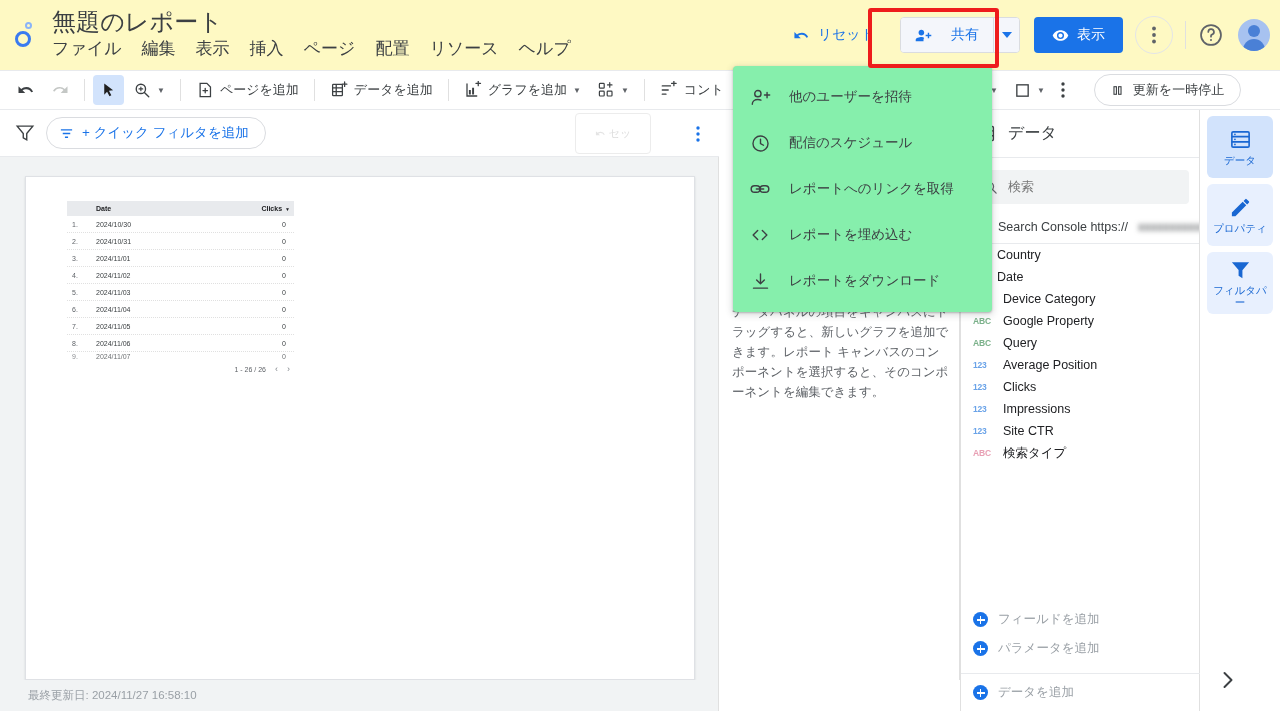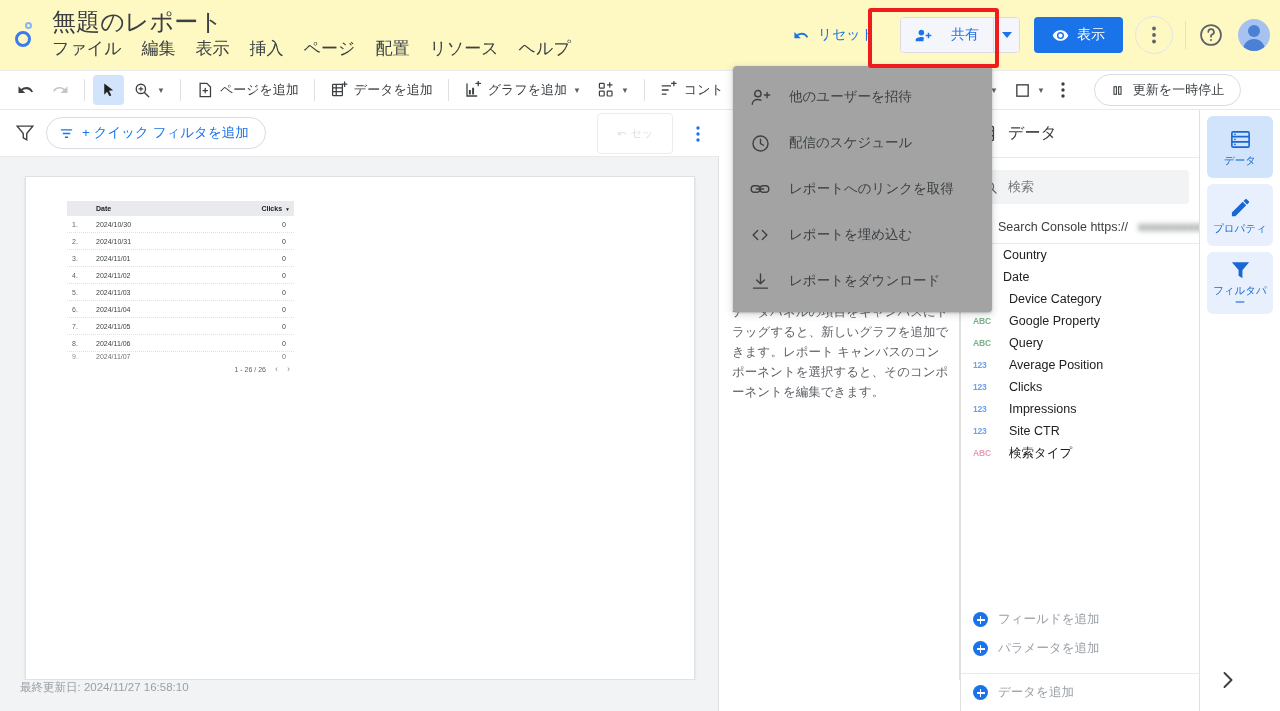--- a/index.html
+++ b/index.html
@@ -115,21 +115,21 @@
     display:flex; align-items:center; padding-left:14px;
   }
   .funnel-ico { width:22px; height:22px; margin-right:10px; }
   .quick-filter {
     display:flex; align-items:center; gap:8px;
     height:32px; padding:0 16px 0 12px;
     border:1px solid #dadce0; border-radius:16px;
     color:#1a73e8; font-size:13.5px; cursor:pointer; background:#fff;
   }
   .reset-ghost {
-    position:absolute; left:597px; top:113px; width:76px; height:41px;
+    position:absolute; left:575px; top:113px; width:76px; height:41px;
     border:1px solid #ececec; border-radius:4px; background:#fff;
     display:flex; align-items:center; justify-content:center; gap:3px;
     color:#dcdcdc; font-size:11px; cursor:pointer;
     flex-wrap:wrap; text-align:center; line-height:13px; padding:0 8px;
   }
   .fb-kebab {
     position:absolute; left:688px; top:120px; width:20px; height:28px;
     display:flex; align-items:center; justify-content:center; cursor:pointer;
   }
 
@@ -139,21 +139,21 @@
     background:#f1f3f4; border-right:1px solid #e0e0e0;
   }
   .report-page {
     position:absolute; left:25px; top:19px; width:670px; height:504px;
     background:#fff; border:1px solid #dfe1e5;
     box-shadow:0 1px 2px rgba(60,64,67,.15);
   }
   .status-bar {
     position:absolute; left:0; top:680px; width:719px; height:31px;
     background:#f1f3f4; border-right:1px solid #e0e0e0;
-    display:flex; padding-left:20px;
+    display:flex; align-items:center; padding-left:28px;
     font-size:11.5px; color:#9aa0a6;
   }
 
   
   .tbl {
     position:absolute; left:41px; top:24px; width:227px;
     font-size:7px; color:#202124;
   }
   .tbl-head {
     display:flex; background:#e8eaed; height:15px; align-items:center;
@@ -212,21 +212,21 @@
   .dp-source {
     display:flex; align-items:center; gap:10px; height:30px;
     padding-left:12px; margin-top:10px; font-size:12.5px; color:#3c4043;
     border-bottom:1px solid #e8eaed; padding-bottom:4px; cursor:pointer;
     overflow:hidden; white-space:nowrap;
   }
   .blur-url {
     filter: blur(2.4px); color:#3c4043; letter-spacing:0px;
   }
   .field-row {
-    display:flex; align-items:center; gap:16px; height:22px;
+    display:flex; align-items:center; gap:10px; height:22px;
     padding-left:12px; font-size:12.5px; color:#202124; cursor:pointer;
   }
   .ftype {
     width:20px; font-size:8.5px; font-weight:bold; letter-spacing:-0.2px;
     display:flex; align-items:center; justify-content:flex-start;
   }
   .ftype.abc { color:#7bb18a; }
   .ftype.abc-pink { color:#e8a0b4; }
   .ftype.num { color:#6aa3e8;text-align:center; }
   .ico-geo, .ico-cal { width:14px; height:14px; }
@@ -268,21 +268,21 @@
     max-width:64px; word-break:break-all;
   }
   .rail-expand {
     position:absolute; left:22px; bottom:22px; cursor:pointer;
     font-size:17px; color:#3c4043;
   }
 
   
   .menu {
     position:absolute; left:733px; top:66px; width:259px;
-    background:#a3a3a3; border-radius:4px;
+    background:#86efac; border-radius:4px;
     box-shadow:0 2px 6px 2px rgba(60,64,67,.15), 0 1px 2px rgba(60,64,67,.3);
     padding:8px 0; z-index:40;
   }
   .menu-item {
     display:flex; align-items:center; height:46px;
     padding-left:16px; gap:18px; font-size:13.5px; color:#3c4043;
     cursor:pointer;
   }
   .menu-ico {
     width:22px; display:flex; align-items:center; justify-content:center;

